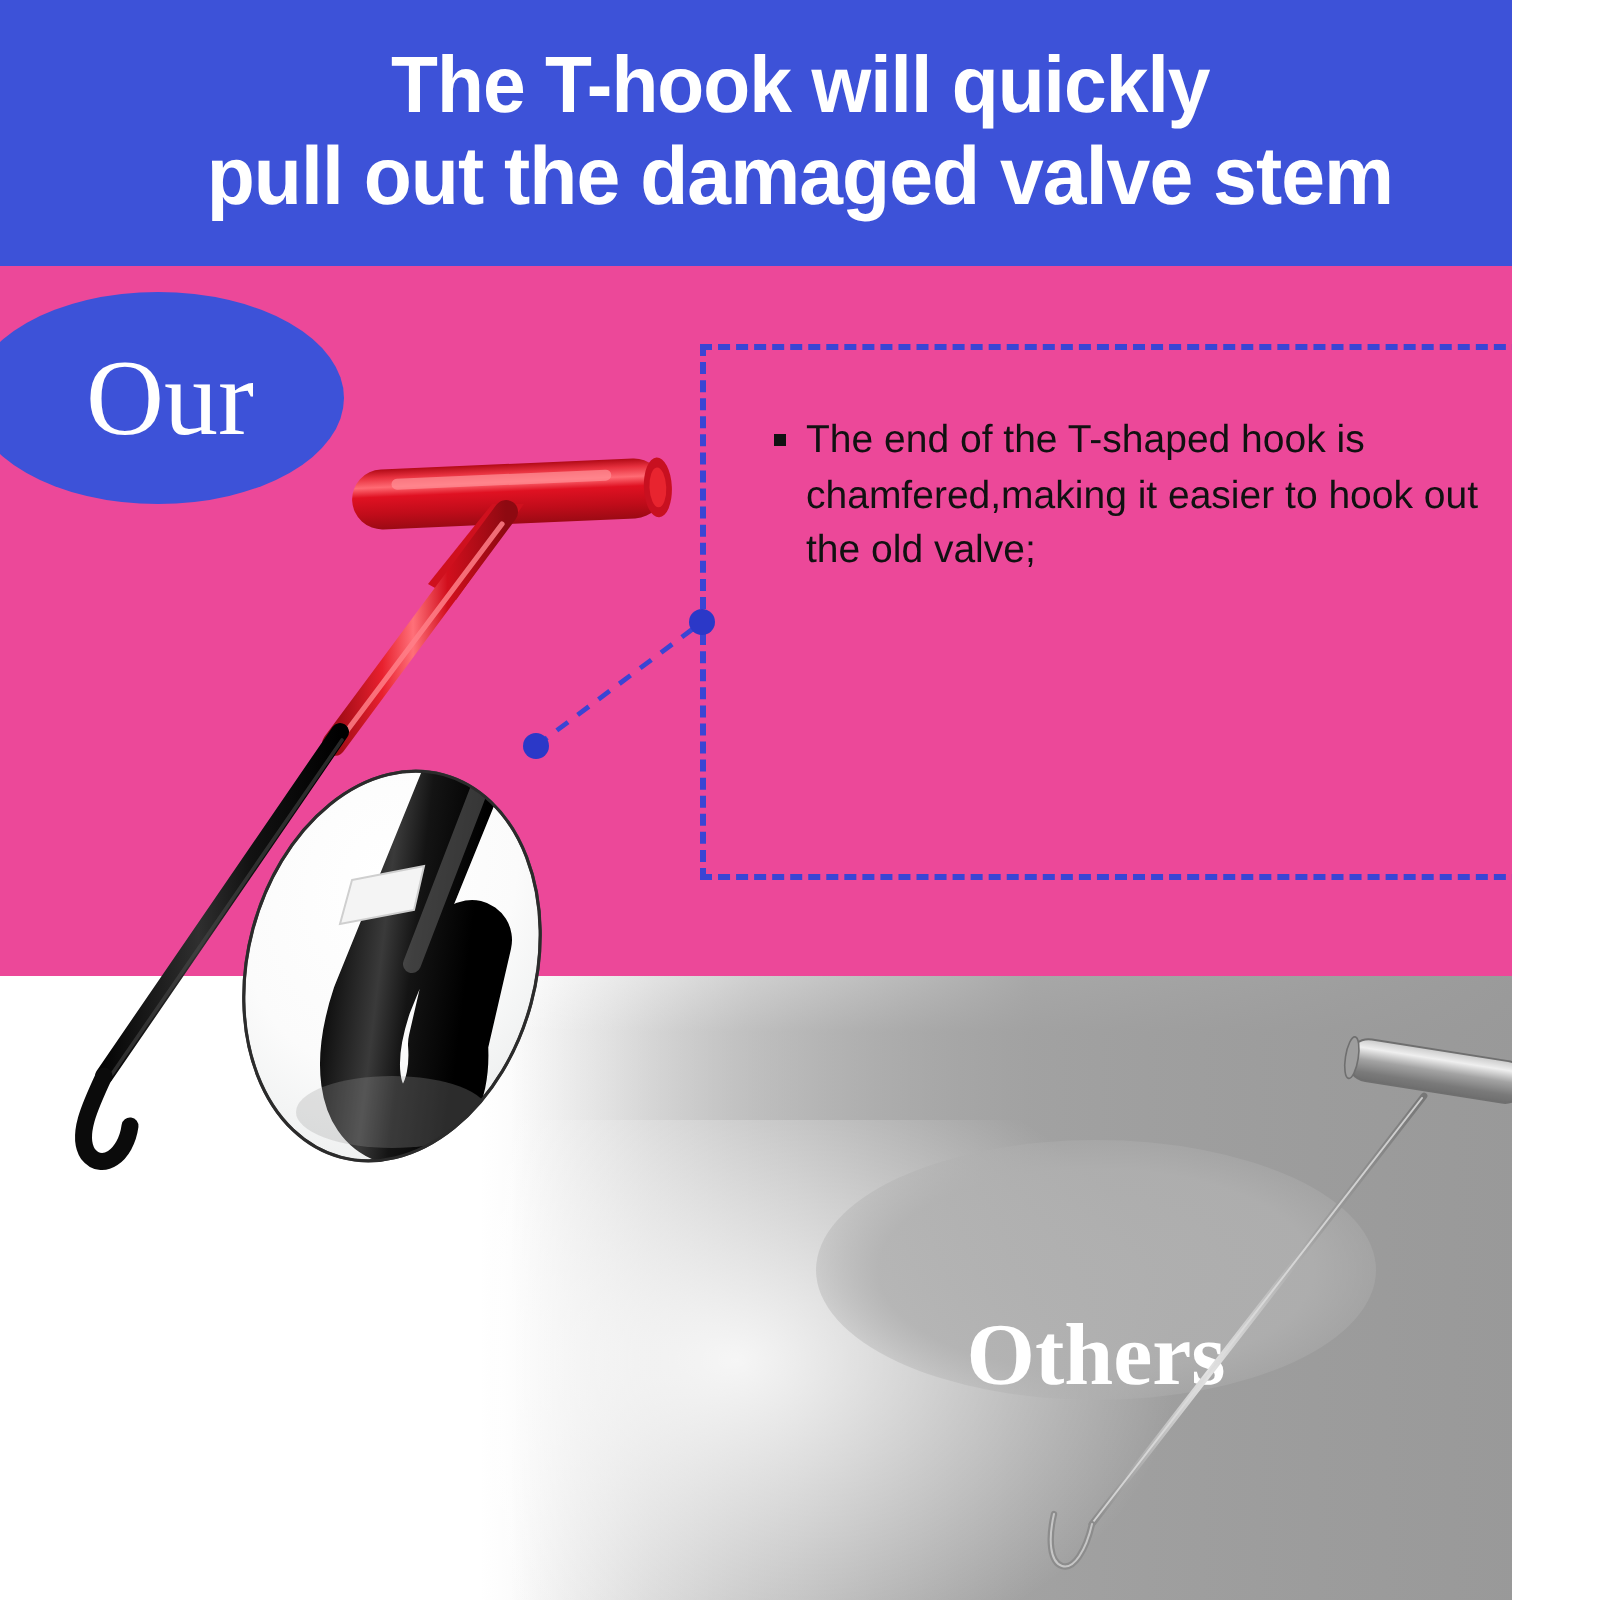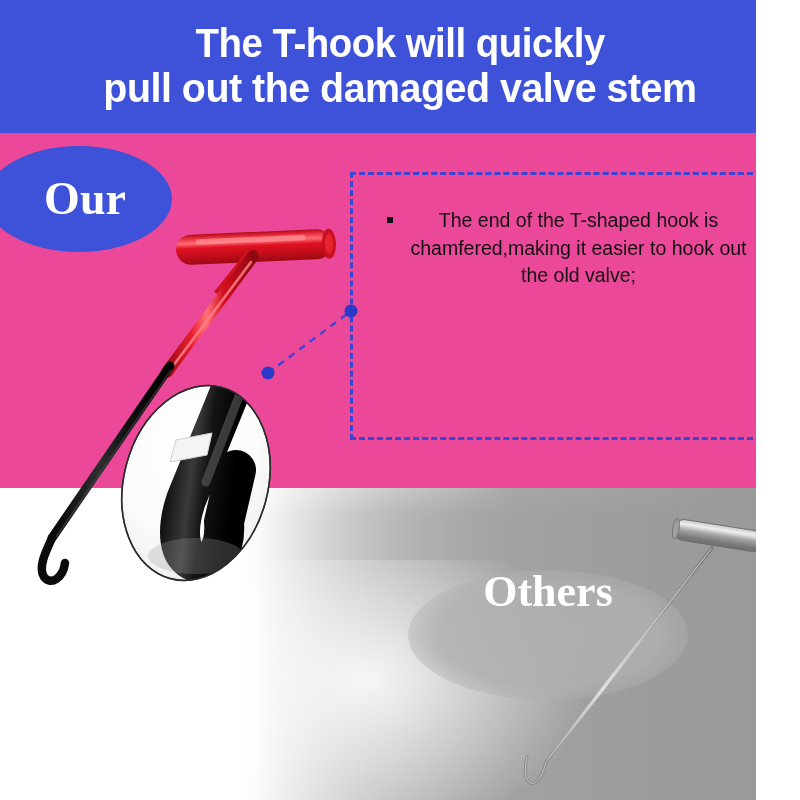--- a/index.html
+++ b/index.html
@@ -55,38 +55,37 @@
     height: 106px;
     background: #3d52d8;
     border-radius: 50%;
     display: flex;
     align-items: center;
     justify-content: center;
   }
   .our-label {
     color: #ffffff;
     font-family: "Liberation Serif", serif;
-    font-weight: bold;
-    font-size: 46px;
+    font-weight: normal;
+    font-size: 54px;
     line-height: 1;
     letter-spacing: 0px;
     padding-left: 12px;
   }
 
   
   .feature-box {
     position: absolute;
     left: 350px;
     top: 172px;
     width: 430px;
     height: 268px;
     border: 3px dashed #3a45d4;
     box-sizing: border-box;
     background: transparent;
-    text-align: center;
   }
   .bullets {
     position: absolute;
     left: 33px;
     top: 32px;
     width: 368px;
     margin: 0;
     padding: 0;
     list-style: none;
   }
@@ -161,21 +160,21 @@
   }
   .others-ellipse {
     position: absolute;
     left: 408px;
     top: 570px;
     width: 280px;
     height: 130px;
     border-radius: 50%;
     background: radial-gradient(ellipse at 50% 50%, rgba(176,176,176,0.95) 0%, rgba(176,176,176,0.85) 55%, rgba(176,176,176,0) 86%);
     display: flex;
-    align-items: flex-start;
+    align-items: flex-end;
     justify-content: center;
   }
   .others-label {
     color: #ffffff;
     font-family: "Liberation Serif", serif;
     font-weight: bold;
     font-size: 44px;
     line-height: 1;
   }
 

